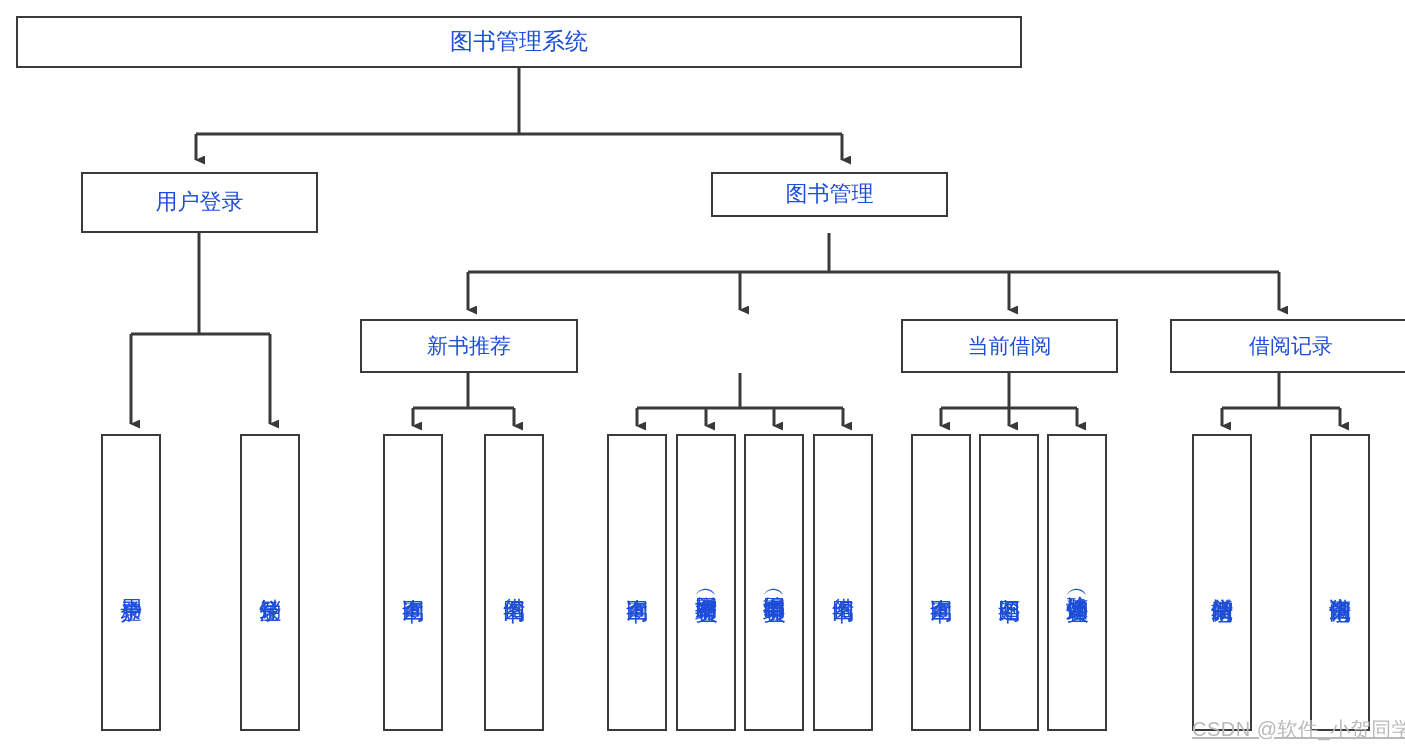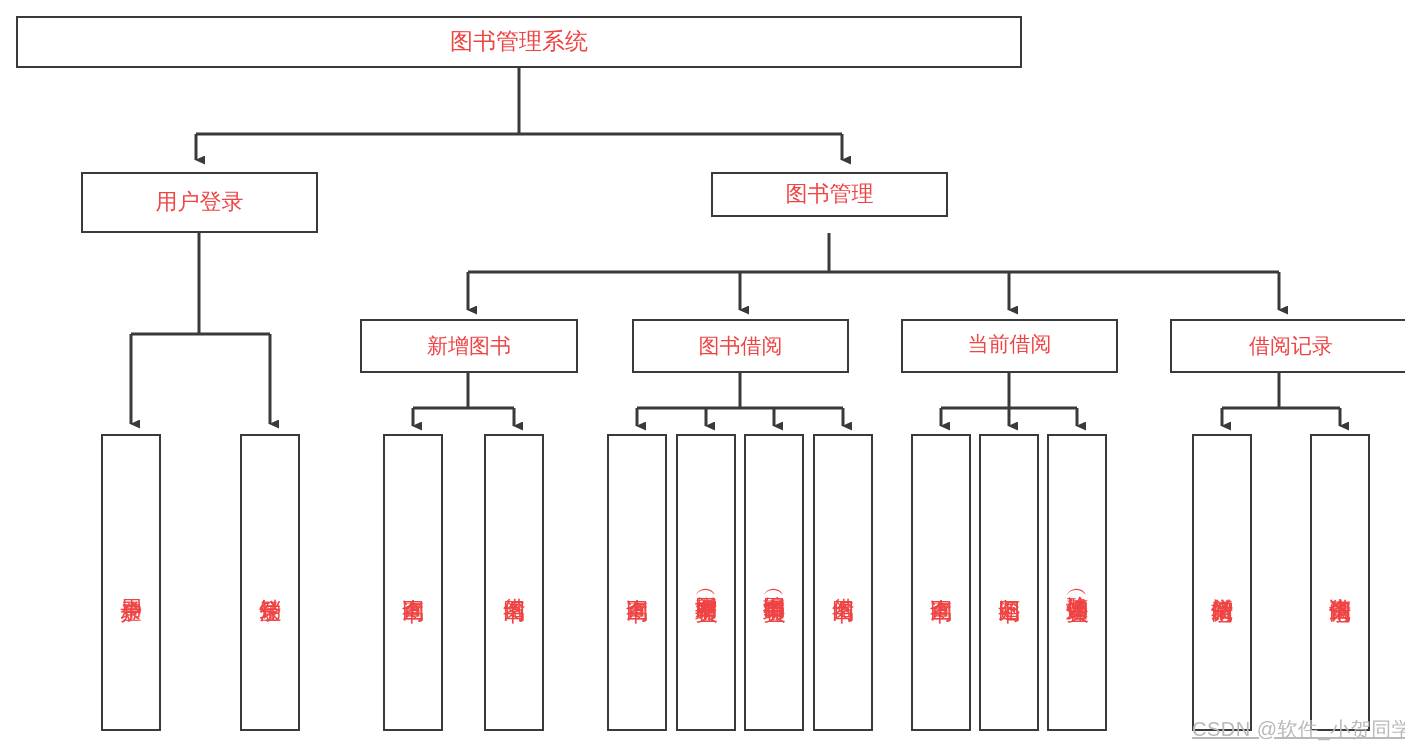--- a/index.html
+++ b/index.html
@@ -26,21 +26,21 @@
     pointer-events: none;
   }
   .node {
     position: absolute;
     box-sizing: border-box;
     background: #ffffff;
     border: 2px solid #3a3a3a;
     display: flex;
     align-items: center;
     justify-content: center;
-    color: #ef4444;
+    color: #1d4ed8;
     line-height: 1.12;
     text-align: center;
   }
   .node.root {
     font-size: 23px;
   }
   .node.lvl1 {
     font-size: 22px;
   }
   .node.lvl2 {
@@ -130,26 +130,23 @@
   </div>
 
   <div class="node lvl1" style="left:81px; top:172px; width:237px; height:61px;">
     <span class="lbl">用户登录</span>
   </div>
   <div class="node lvl1" style="left:711px; top:172px; width:237px; height:45px;">
     <span class="lbl">图书管理</span>
   </div>
 
   <div class="node lvl2" style="left:360px; top:319px; width:218px; height:54px;">
-    <span class="lbl">新增图书</span>
+    <span class="lbl">新书推荐</span>
   </div>
-  <div class="node lvl2" style="left:632px; top:319px; width:217px; height:54px;">
-    <span class="lbl">图书借阅</span>
-  </div>
-  <div class="node lvl2" style="left:901px; top:319px; width:217px; height:54px;font-family:Liberation Mono, monospace;">
+  <div class="node lvl2" style="left:901px; top:319px; width:217px; height:54px;">
     <span class="lbl">当前借阅</span>
   </div>
   <div class="node lvl2" style="left:1170px; top:319px; width:242px; height:54px;">
     <span class="lbl">借阅记录</span>
   </div>
 
   <div class="node leaf" style="left:101px; top:434px; width:60px; height:297px;">
     <span class="lbl">用户登录</span>
   </div>
   <div class="node leaf" style="left:240px; top:434px; width:60px; height:297px;">

